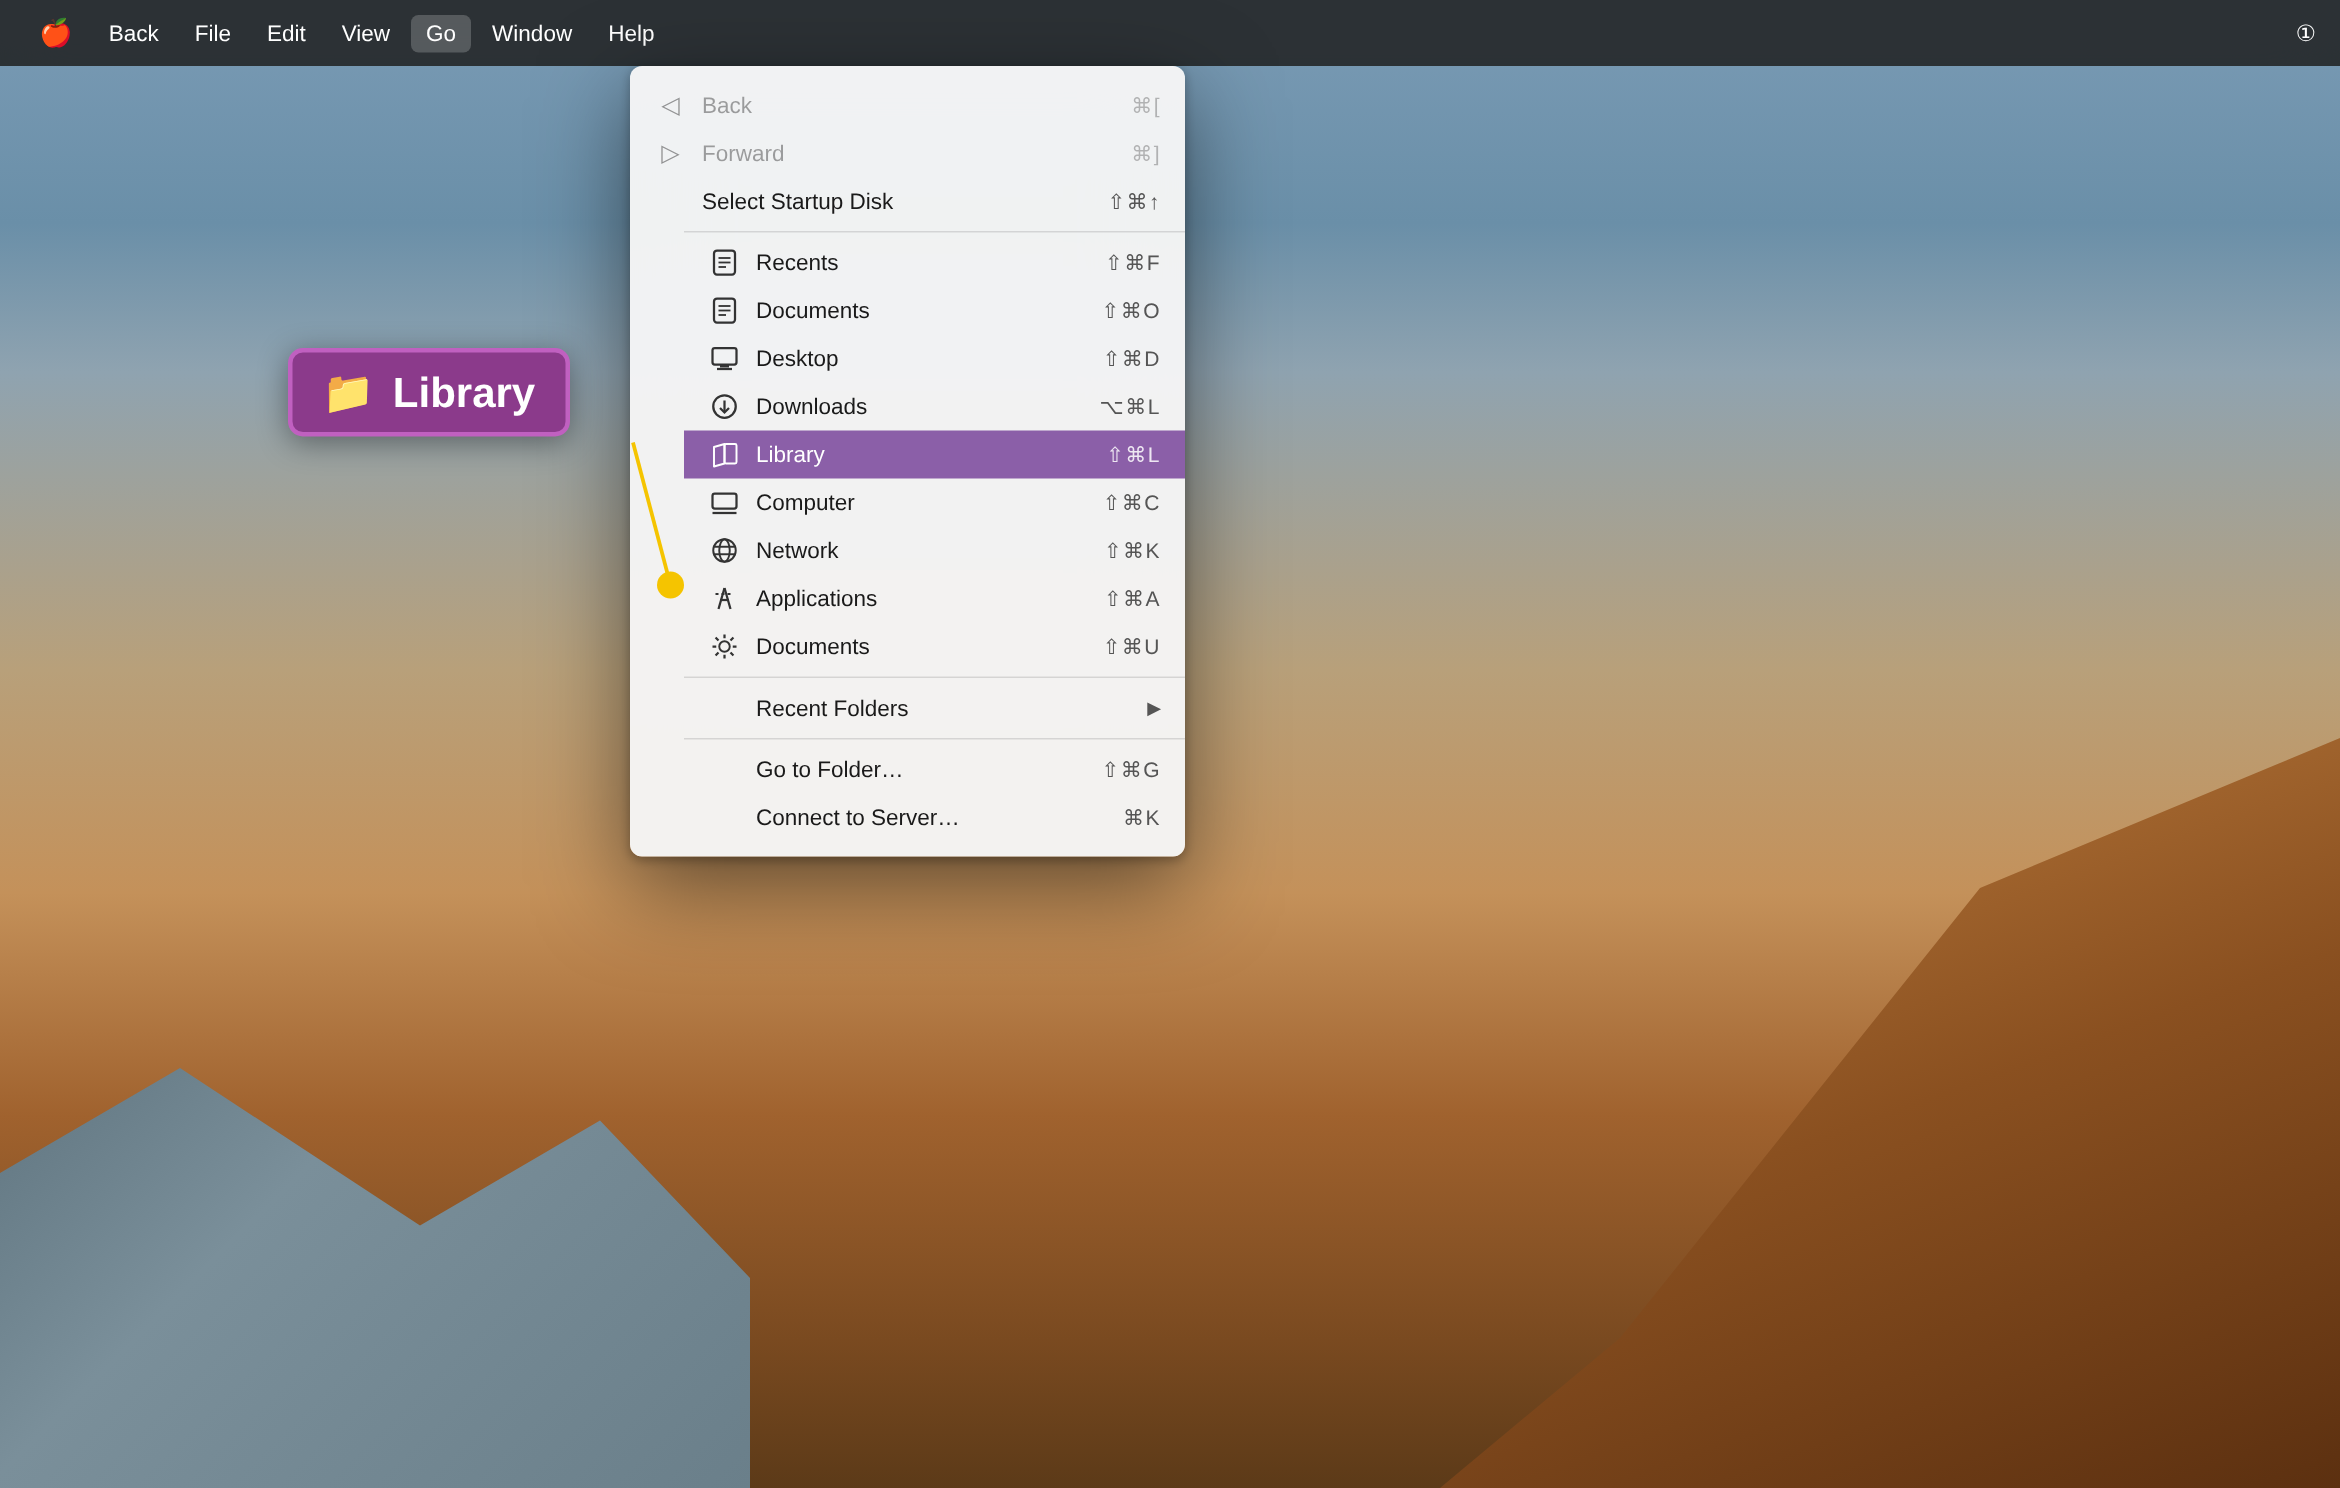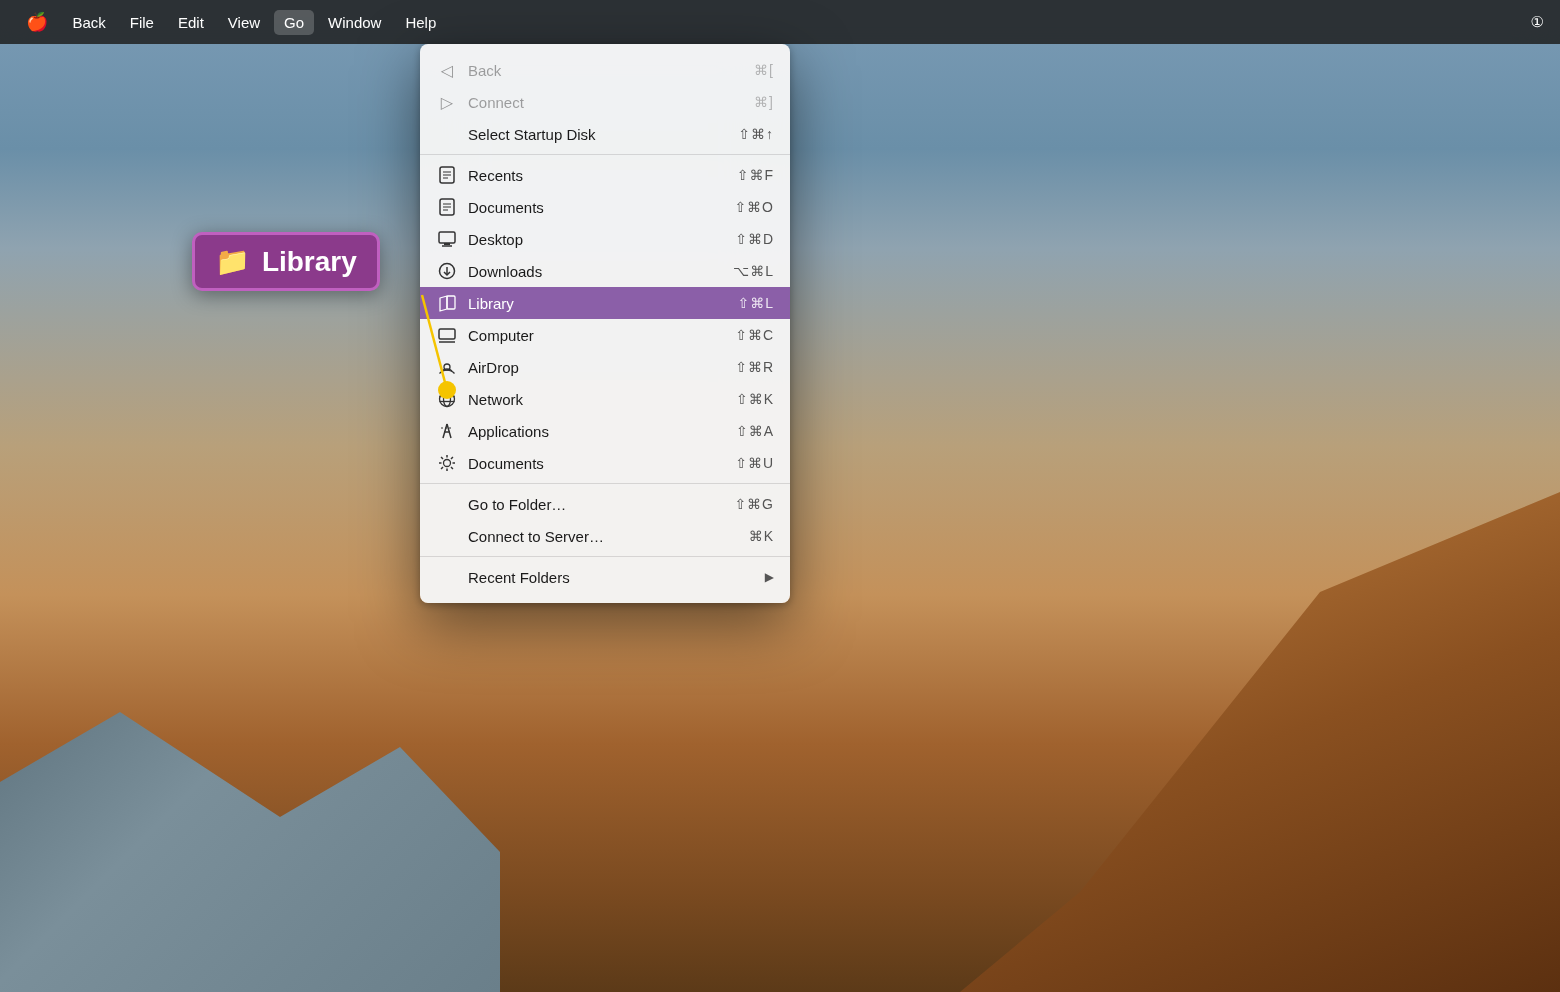--- a/index.html
+++ b/index.html
@@ -108,20 +108,21 @@
       padding: 6px 0;
       overflow: hidden;
     }
 
     .menu-section {
       padding: 4px 0;
     }
 
     .menu-section + .menu-section {
       border-top: 1px solid rgba(0,0,0,0.12);
+      margin-left: 36px;
     }
 
     .menu-item {
       display: flex;
       align-items: center;
       padding: 5px 16px;
       cursor: pointer;
       position: relative;
       min-height: 30px;
     }
@@ -263,21 +264,21 @@
 <div class="go-menu">
 
   <div class="menu-section">
     <div class="menu-item disabled">
       <span class="menu-icon">◁</span>
       <span class="menu-label">Back</span>
       <span class="menu-shortcut">⌘[</span>
     </div>
     <div class="menu-item disabled">
       <span class="menu-icon">▷</span>
-      <span class="menu-label">Connect</span>
+      <span class="menu-label">Forward</span>
       <span class="menu-shortcut">⌘]</span>
     </div>
     <div class="menu-item">
       <span class="menu-icon"></span>
       <span class="menu-label">Select Startup Disk</span>
       <span class="menu-shortcut">⇧⌘↑</span>
     </div>
   </div>
 
   <div class="menu-section">
@@ -343,31 +344,20 @@
           <rect x="1" y="3" width="16" height="10" rx="1.5" fill="none" stroke="#333" stroke-width="1.5"></rect>
           <line x1="1" y1="16" x2="17" y2="16" stroke="#333" stroke-width="1.5"></line>
         </svg>
       </span>
       <span class="menu-label">Computer</span>
       <span class="menu-shortcut">⇧⌘C</span>
     </div>
     <div class="menu-item">
       <span class="menu-icon">
         <svg width="18" height="18" viewBox="0 0 18 18" fill="none">
-          <circle cx="9" cy="9" r="3" fill="none" stroke="#333" stroke-width="1.3"></circle>
-          <path d="M4,13 A7,7 0 0,1 14,13" fill="none" stroke="#333" stroke-width="1.3"></path>
-          <path d="M1.5,15.5 A10,10 0 0,1 16.5,15.5" fill="none" stroke="#333" stroke-width="1.3"></path>
-        </svg>
-      </span>
-      <span class="menu-label">AirDrop</span>
-      <span class="menu-shortcut">⇧⌘R</span>
-    </div>
-    <div class="menu-item">
-      <span class="menu-icon">
-        <svg width="18" height="18" viewBox="0 0 18 18" fill="none">
           <circle cx="9" cy="9" r="7.5" fill="none" stroke="#333" stroke-width="1.3"></circle>
           <ellipse cx="9" cy="9" rx="3.5" ry="7.5" fill="none" stroke="#333" stroke-width="1.3"></ellipse>
           <line x1="1.5" y1="6.5" x2="16.5" y2="6.5" stroke="#333" stroke-width="1.3"></line>
           <line x1="1.5" y1="11.5" x2="16.5" y2="11.5" stroke="#333" stroke-width="1.3"></line>
         </svg>
       </span>
       <span class="menu-label">Network</span>
       <span class="menu-shortcut">⇧⌘K</span>
     </div>
     <div class="menu-item">
@@ -390,31 +380,31 @@
         </svg>
       </span>
       <span class="menu-label">Documents</span>
       <span class="menu-shortcut">⇧⌘U</span>
     </div>
   </div>
 
   <div class="menu-section">
     <div class="menu-item">
       <span class="menu-icon"></span>
+      <span class="menu-label">Recent Folders</span>
+      <span class="menu-arrow">▶</span>
+    </div>
+  </div>
+
+  <div class="menu-section">
+    <div class="menu-item">
+      <span class="menu-icon"></span>
       <span class="menu-label">Go to Folder…</span>
       <span class="menu-shortcut">⇧⌘G</span>
     </div>
     <div class="menu-item">
       <span class="menu-icon"></span>
       <span class="menu-label">Connect to Server…</span>
       <span class="menu-shortcut">⌘K</span>
     </div>
   </div>
 
-  <div class="menu-section">
-    <div class="menu-item">
-      <span class="menu-icon"></span>
-      <span class="menu-label">Recent Folders</span>
-      <span class="menu-arrow">▶</span>
-    </div>
-  </div>
-
 </div>
 
 </body></html>

